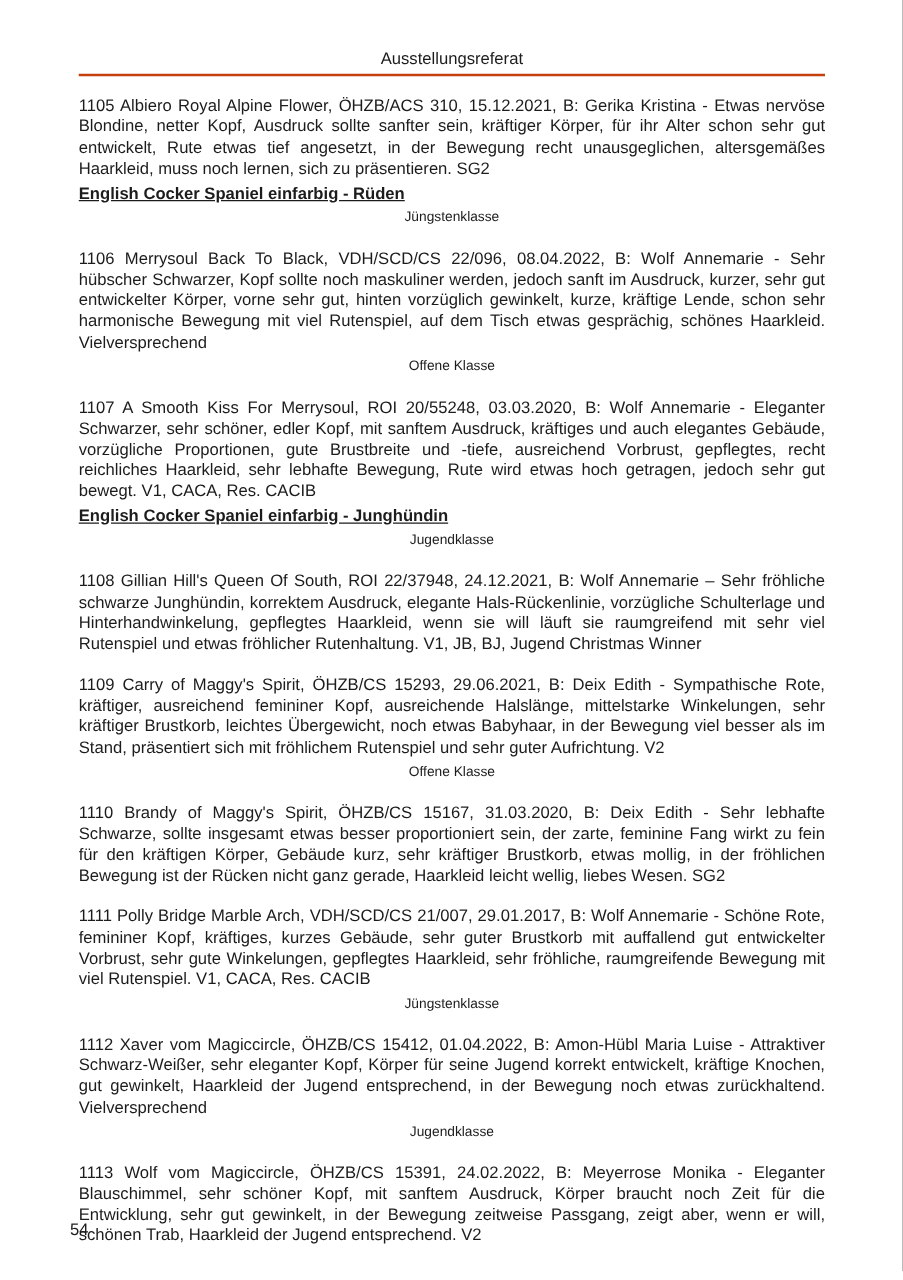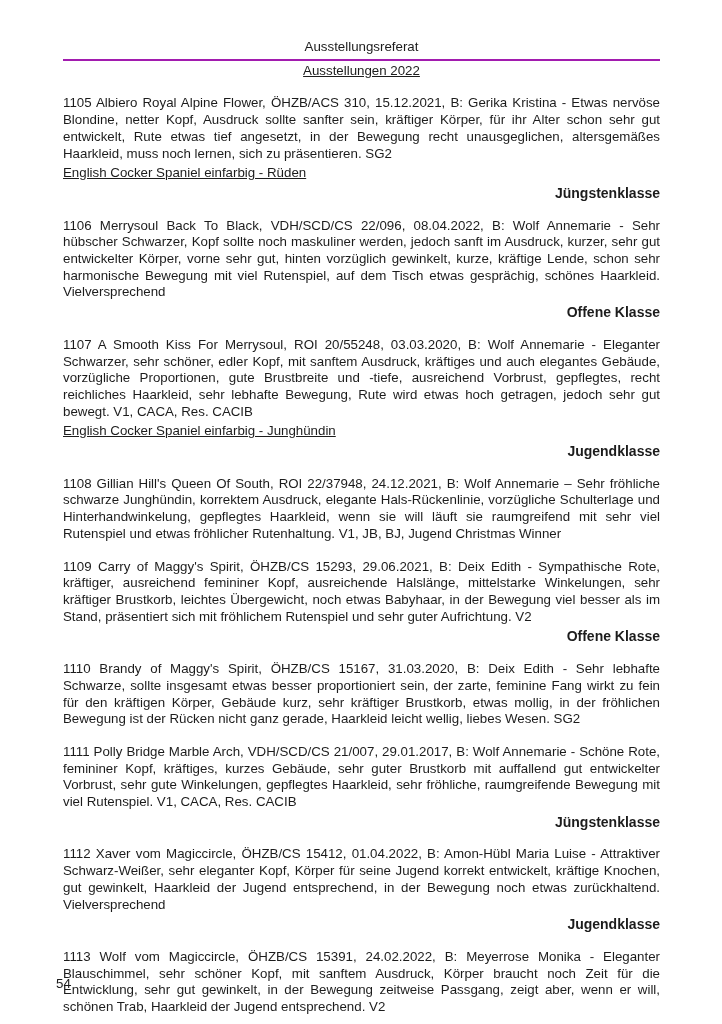--- a/index.html
+++ b/index.html
@@ -14,66 +14,63 @@
     font-size: 13.3px;
     line-height: 16.7px;
     overflow: hidden;
   }
   .doc-header {
     margin: 0 62px 0 63px;
     padding-top: 39px;
   }
   .header-title {
     text-align: center;
-    border-bottom: 2px solid #a21caf;
+    border-bottom: 2px solid #c2410c;
     padding-bottom: 3px;
   }
   .header-subtitle {
     text-align: center;
     margin-top: 2px;
   }
   .header-subtitle span { text-decoration: underline; }
   .content {
     margin: 14px 62px 0 63px;
     text-align: justify;
     hyphens: manual;
   }
   .content p.entry {
     margin: 16px 0 3px 0;
   }
   .content h2.breed {
     font-size: 13.3px;
     line-height: 16.7px;
-    font-weight: normal;
+    font-weight: bold;
     text-decoration: underline;
     margin: 1px 0 3px 0;
     text-align: left;
   }
   .content h3.klass {
-    font-size: 14px;
+    font-size: 11px;
     line-height: 16.7px;
-    font-weight: bold;
+    font-weight: normal;
     margin: 1px 0 3px 0;
-    text-align: right;
+    text-align: center;
   }
   .page-number {
     position: absolute;
     left: 56px;
     top: 976px;
   }
 </style>
 </head>
 <body>
 
 <div class="page">
   <header class="doc-header">
     <div class="header-title">Ausstellungsreferat</div>
-    <div class="header-subtitle">
-      <span>Ausstellungen 2022</span>
-    </div>
   </header>
 
   <main class="content">
     <p class="entry">1105 Albiero Royal Alpine Flower, ÖHZB/ACS 310, 15.12.2021, B: Gerika Kristina - Etwas nervöse Blondine, netter Kopf, Ausdruck sollte sanfter sein, kräftiger Körper, für ihr Alter schon sehr gut entwickelt, Rute etwas tief angesetzt, in der Bewegung recht unausgeglichen, al­tersgemäßes Haarkleid, muss noch lernen, sich zu präsentieren. SG2</p>
 
     <h2 class="breed">English Cocker Spaniel einfarbig - Rüden</h2>
     <h3 class="klass">Jüngstenklasse</h3>
     <p class="entry">1106 Merrysoul Back To Black, VDH/SCD/CS 22/096, 08.04.2022, B: Wolf Annemarie - Sehr hübscher Schwarzer, Kopf sollte noch maskuliner werden, jedoch sanft im Ausdruck, kurzer, sehr gut entwickelter Körper, vorne sehr gut, hinten vorzüglich gewinkelt, kurze, kräftige Lende, schon sehr harmonische Bewegung mit viel Rutenspiel, auf dem Tisch etwas gesprächig, schönes Haar­kleid. Vielversprechend</p>
 
     <h3 class="klass">Offene Klasse</h3>

